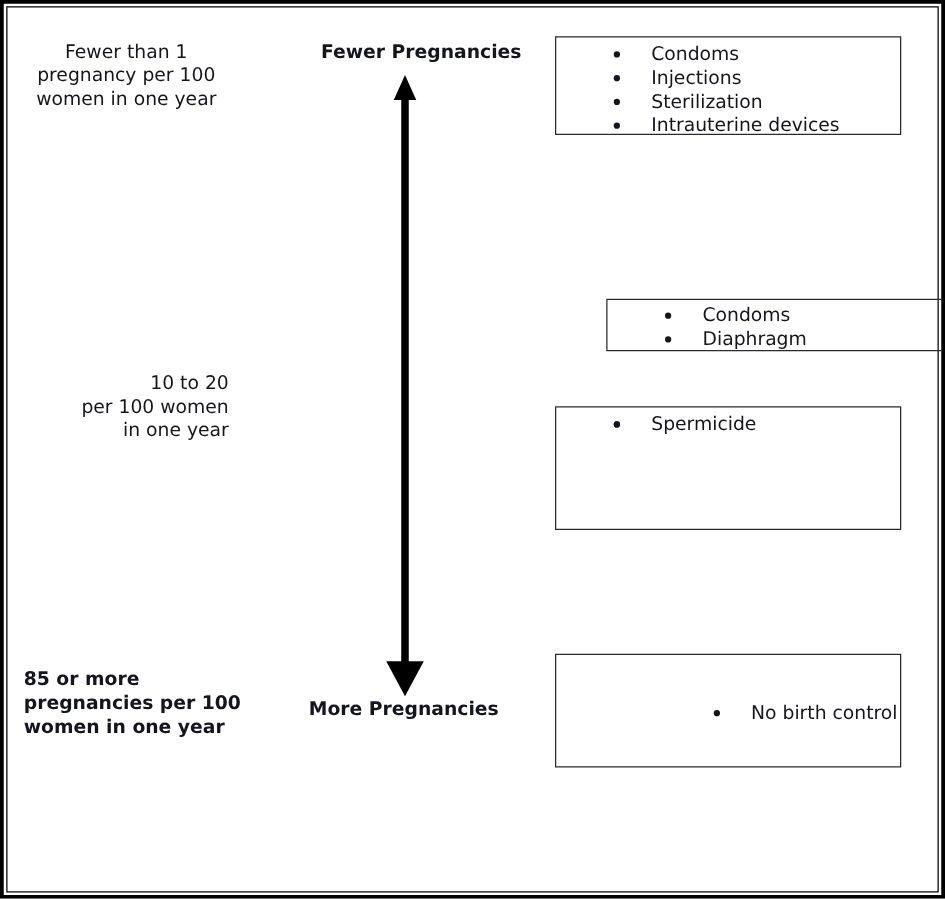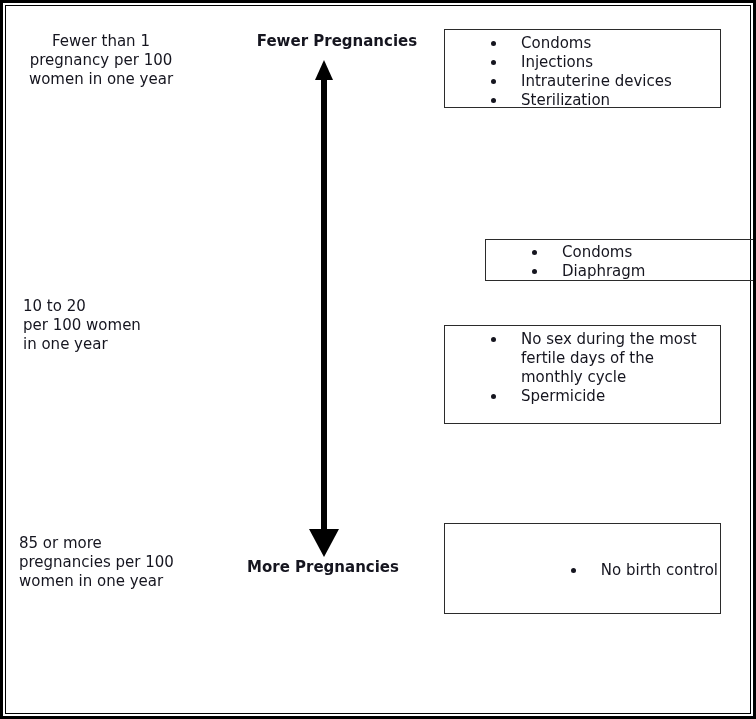--- a/index.html
+++ b/index.html
@@ -20,22 +20,22 @@
     border: 1px solid var(--color-frame_border, #000000);
     pointer-events: none;
   }
   .label {
     position: absolute;
     font-size: 15px;
     line-height: 19px;
   }
   .label div { white-space: nowrap; }
   .label-1 { left: 17px;  top: 29px;  width: 162px; text-align: center; }
-  .label-2 { left: 20px;  top: 294px; width: 160px; text-align: left; }
-  .label-3 { left: 16px;  top: 531px; width: 185px; text-align: left; }
+  .label-2 { left: 20px;  top: 294px; width: 160px; text-align: right; }
+  .label-3 { left: 16px;  top: 531px; width: 185px; text-align: left; font-weight: bold; }
   .axis-heading {
     position: absolute;
     font-size: 15px;
     font-weight: bold;
     width: 196px;
     text-align: center;
     white-space: nowrap;
   }
   .heading-top    { left: 236px; top: 29px; }
   .heading-bottom { left: 222px; top: 555px; }
@@ -103,33 +103,31 @@
 
   <svg class="arrow-svg" width="50" height="510" viewBox="0 0 50 510">
     <rect x="22" y="24" width="6" height="456" fill="#000000"></rect>
     <polygon points="25,7 16,27 34,27" fill="#000000"></polygon>
     <polygon points="25,504 10,476 40,476" fill="#000000"></polygon>
   </svg>
 
   <div class="mbox mbox-1">
     <div class="item"><span class="bullet"></span><span class="itext">Condoms</span></div>
     <div class="item"><span class="bullet"></span><span class="itext">Injections</span></div>
+    <div class="item"><span class="bullet"></span><span class="itext">Sterilization</span></div>
     <div class="item"><span class="bullet"></span><span class="itext">Intrauterine devices</span></div>
-    <div class="item"><span class="bullet"></span><span class="itext">Sterilization</span></div>
   </div>
 
 
   <div class="mbox mbox-3">
     <div class="item"><span class="bullet"></span><span class="itext">Condoms</span></div>
     <div class="item"><span class="bullet"></span><span class="itext">Diaphragm</span></div>
   </div>
 
   <div class="mbox mbox-4">
-    <div class="item"><span class="bullet"></span><span class="itext">No sex during the most
-fertile days of the
-monthly cycle</span></div>
+    <div class="item"><span class="bullet"></span></div>
     <div class="item"><span class="bullet"></span><span class="itext">Spermicide</span></div>
   </div>
 
   <div class="mbox mbox-5">
     <div class="item"><span class="bullet"></span><span class="itext">No birth control</span></div>
   </div>
 </div>
 
 </body></html>

